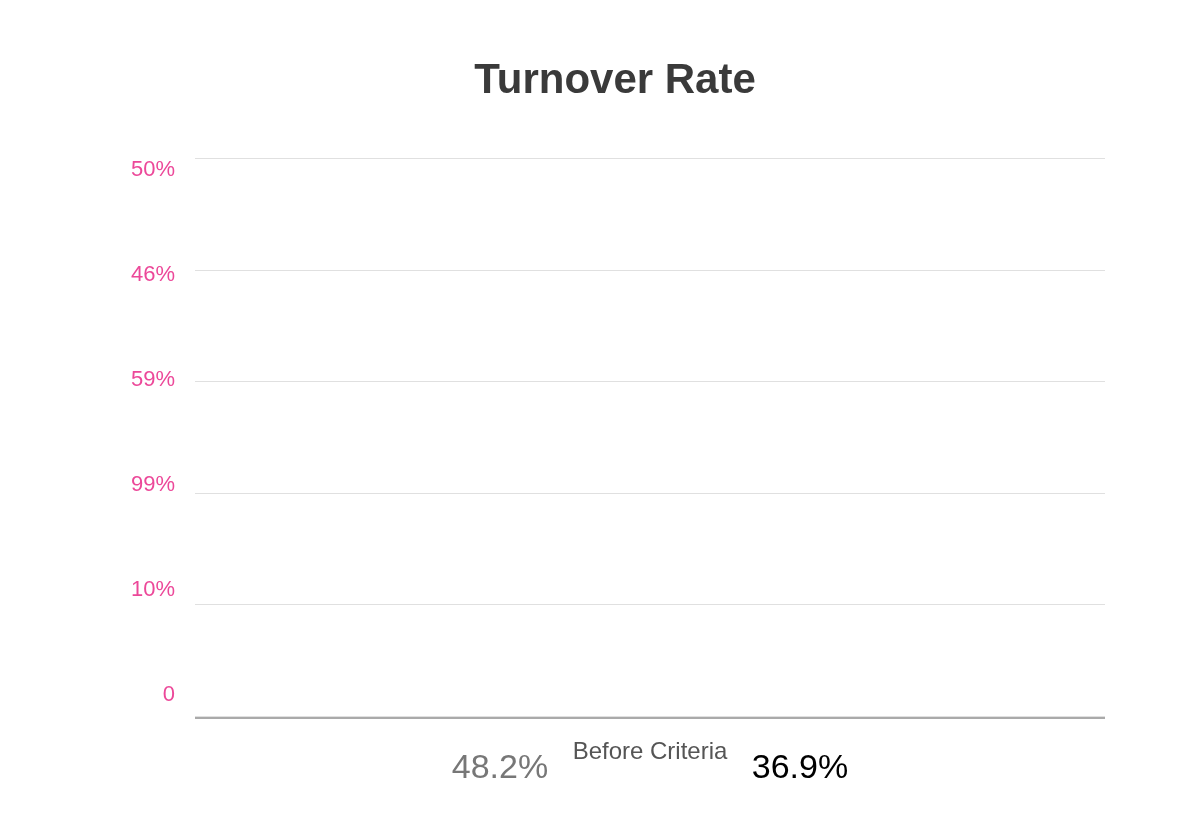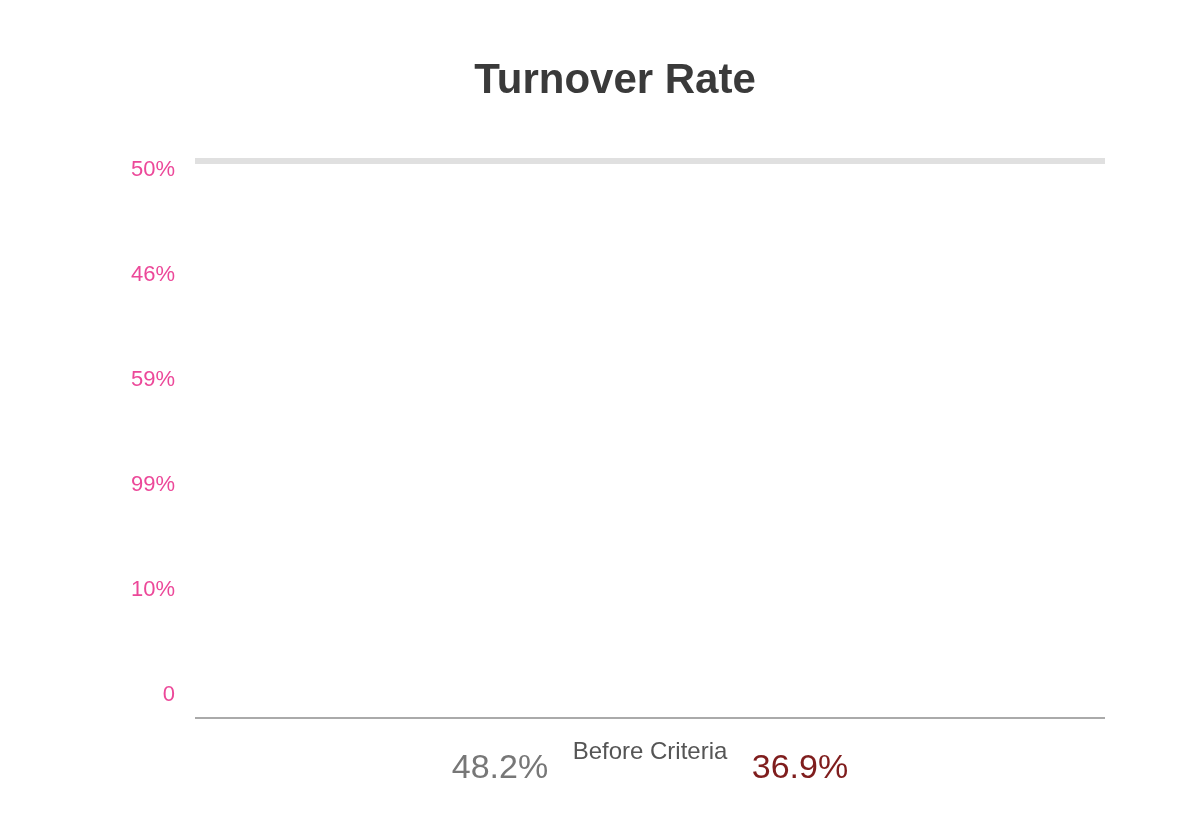--- a/index.html
+++ b/index.html
@@ -60,20 +60,21 @@
       flex: 1;
       display: flex;
       flex-direction: column;
     }
 
     .grid-and-bars {
       flex: 1;
       position: relative;
       display: flex;
       flex-direction: column;
+      justify-content: space-between;
     }
 
     .grid-line {
       width: 100%;
       height: 1px;
       background: #e0e0e0;
       position: relative;
     }
 
     .bars-container {
@@ -177,21 +178,21 @@
             <div class="bar-wrapper">
               <div class="bar" style="background-color: #d9d9d9; height: calc(96.4% - 2px);">
                 <span class="bar-label-inside" style="color: #777777;">48.2%</span>
               </div>
             </div>
           </div>
 
           <div class="bar-group">
             <div class="bar-wrapper">
               <div class="bar" style="background-color: #4db8c8; height: calc(73.8% - 2px);">
-                <span class="bar-label-inside" style="color: #7f1d1d;">36.9%</span>
+                <span class="bar-label-inside" style="color: #000000;">36.9%</span>
               </div>
             </div>
           </div>
         </div>
       </div>
 
       <div class="x-axis-line"></div>
 
       <div class="x-labels">
         <span class="x-label">Before Criteria</span>

